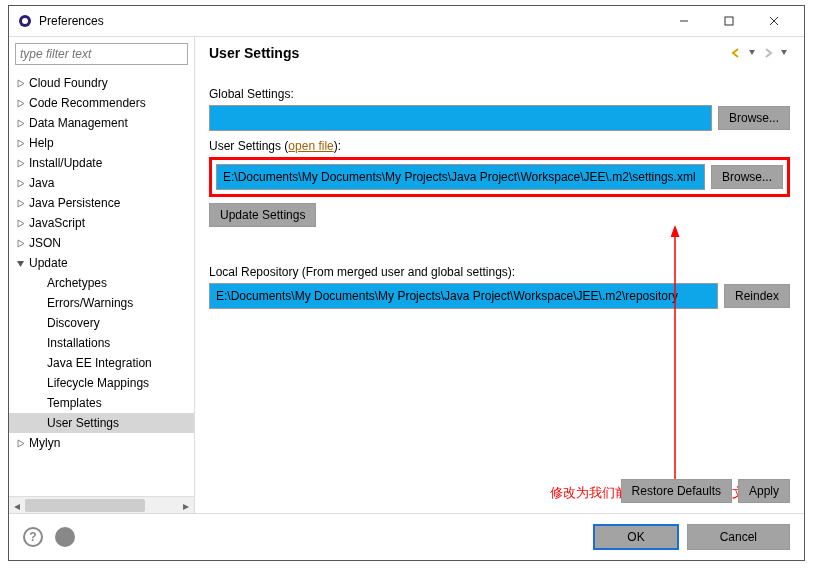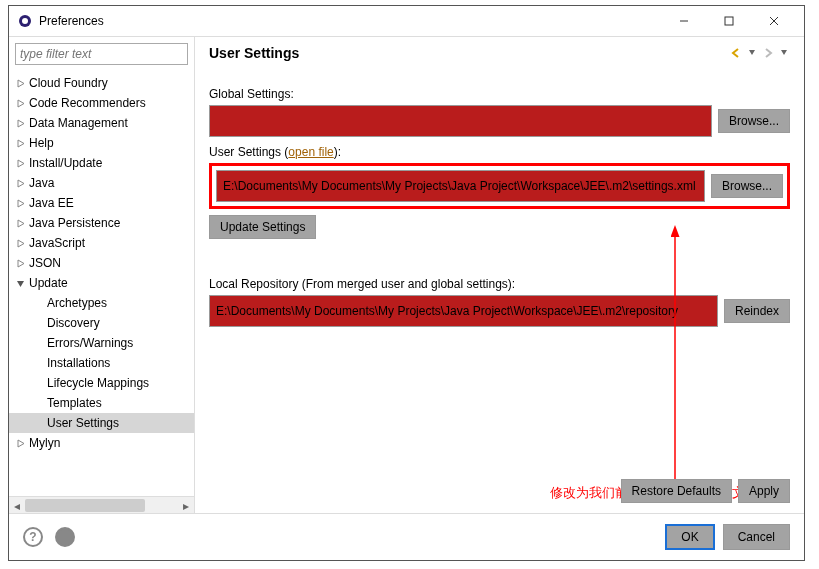--- a/index.html
+++ b/index.html
@@ -25,31 +25,31 @@
 .left .scrollbar-h .arrow-l, .left .scrollbar-h .arrow-r { position: absolute; top: 0; width: 16px; height: 17px; display: flex; align-items: center; justify-content: center; color: #666; }
 .left .scrollbar-h .arrow-l { left: 0; } .left .scrollbar-h .arrow-r { right: 0; }
 .right { flex: 1; display: flex; flex-direction: column; }
 .right-head { display: flex; align-items: center; padding: 8px 14px; }
 .right-head .heading { font-weight: bold; font-size: 14px; flex: 1; }
 .right-head .nav { display: flex; gap: 4px; align-items: center; }
 .right-head .nav span { width: 12px; height: 12px; display: inline-flex; align-items: center; justify-content: center; }
 .content { flex: 1; padding: 10px 14px; position: relative; }
 .field-label { margin-top: 8px; margin-bottom: 4px; color: #000; }
 .field-row { display: flex; gap: 6px; align-items: center; }
-.field-row input { flex: 1; height: 32px; border: 1px solid #999; padding: 2px 6px; background: #b91c1c; }
+.field-row input { flex: 1; height: 26px; border: 1px solid #999; padding: 2px 6px; background: #0ea5e9; }
 .btn { height: 24px; padding: 0 10px; border: 1px solid #999; background: #a3a3a3; cursor: pointer; }
 .link { color: #a16207; text-decoration: underline; cursor: pointer; }
 .highlight-box { border: 3px solid #ff0000; padding: 4px; margin-top: 4px; }
 .update-btn { margin-top: 6px; }
 .lower-buttons { position: absolute; right: 14px; bottom: 10px; display: flex; gap: 6px; }
 .footer { border-top: 1px solid #ddd; padding: 10px 14px; display: flex; align-items: center; }
 .footer .help-icons { display: flex; gap: 12px; }
 .footer .help-icons .circ { width: 20px; height: 20px; border: 2px solid #888; border-radius: 50%; display: flex; align-items: center; justify-content: center; color: #888; font-weight: bold; }
 .footer .spacer { flex: 1; }
-.footer .btn { height: 26px; padding: 0 14px; margin-left: 8px; }
+.footer .btn { height: 26px; padding: 0 32px; margin-left: 8px; }
 .footer .btn.primary { border: 2px solid #1a6fd6; }
 .annotation-arrow { position: absolute; left: 440px; top: 155px; pointer-events: none; }
 .annotation-text { position: absolute; left: 355px; top: 415px; color: #ff0000; font-size: 13px; pointer-events: none; }
 </style>
 </head>
 <body>
 
 <div class="dialog">
   <div class="titlebar">
     <span class="icon">
@@ -138,29 +138,20 @@
               </span>
               <span class="label">Java</span>
             </div>
             <div class="tree-item">
               <span class="spacer" style="width: 0px;"></span>
               <span class="chev">
                 <svg width="9" height="9">
                   <path d="M2 1 L8 4.5 L2 8 Z" fill="none" stroke="#888"></path>
                 </svg>
               </span>
-              <span class="label">Java EE</span>
-            </div>
-            <div class="tree-item">
-              <span class="spacer" style="width: 0px;"></span>
-              <span class="chev">
-                <svg width="9" height="9">
-                  <path d="M2 1 L8 4.5 L2 8 Z" fill="none" stroke="#888"></path>
-                </svg>
-              </span>
               <span class="label">Java Persistence</span>
             </div>
             <div class="tree-item">
               <span class="spacer" style="width: 0px;"></span>
               <span class="chev">
                 <svg width="9" height="9">
                   <path d="M2 1 L8 4.5 L2 8 Z" fill="none" stroke="#888"></path>
                 </svg>
               </span>
               <span class="label">JavaScript</span>
@@ -184,31 +175,36 @@
               <span class="label">Update</span>
             </div>
             <div class="tree-item">
               <span class="spacer" style="width: 18px;"></span>
               <span class="chev"></span>
               <span class="label">Archetypes</span>
             </div>
             <div class="tree-item">
               <span class="spacer" style="width: 18px;"></span>
               <span class="chev"></span>
+              <span class="label">Errors/Warnings</span>
+            </div>
+            <div class="tree-item">
+              <span class="spacer" style="width: 18px;"></span>
+              <span class="chev"></span>
               <span class="label">Discovery</span>
             </div>
             <div class="tree-item">
               <span class="spacer" style="width: 18px;"></span>
               <span class="chev"></span>
-              <span class="label">Errors/Warnings</span>
-            </div>
-            <div class="tree-item">
-              <span class="spacer" style="width: 18px;"></span>
-              <span class="chev"></span>
               <span class="label">Installations</span>
+            </div>
+            <div class="tree-item">
+              <span class="spacer" style="width: 18px;"></span>
+              <span class="chev"></span>
+              <span class="label">Java EE Integration</span>
             </div>
             <div class="tree-item">
               <span class="spacer" style="width: 18px;"></span>
               <span class="chev"></span>
               <span class="label">Lifecycle Mappings</span>
             </div>
             <div class="tree-item">
               <span class="spacer" style="width: 18px;"></span>
               <span class="chev"></span>
               <span class="label">Templates</span>

